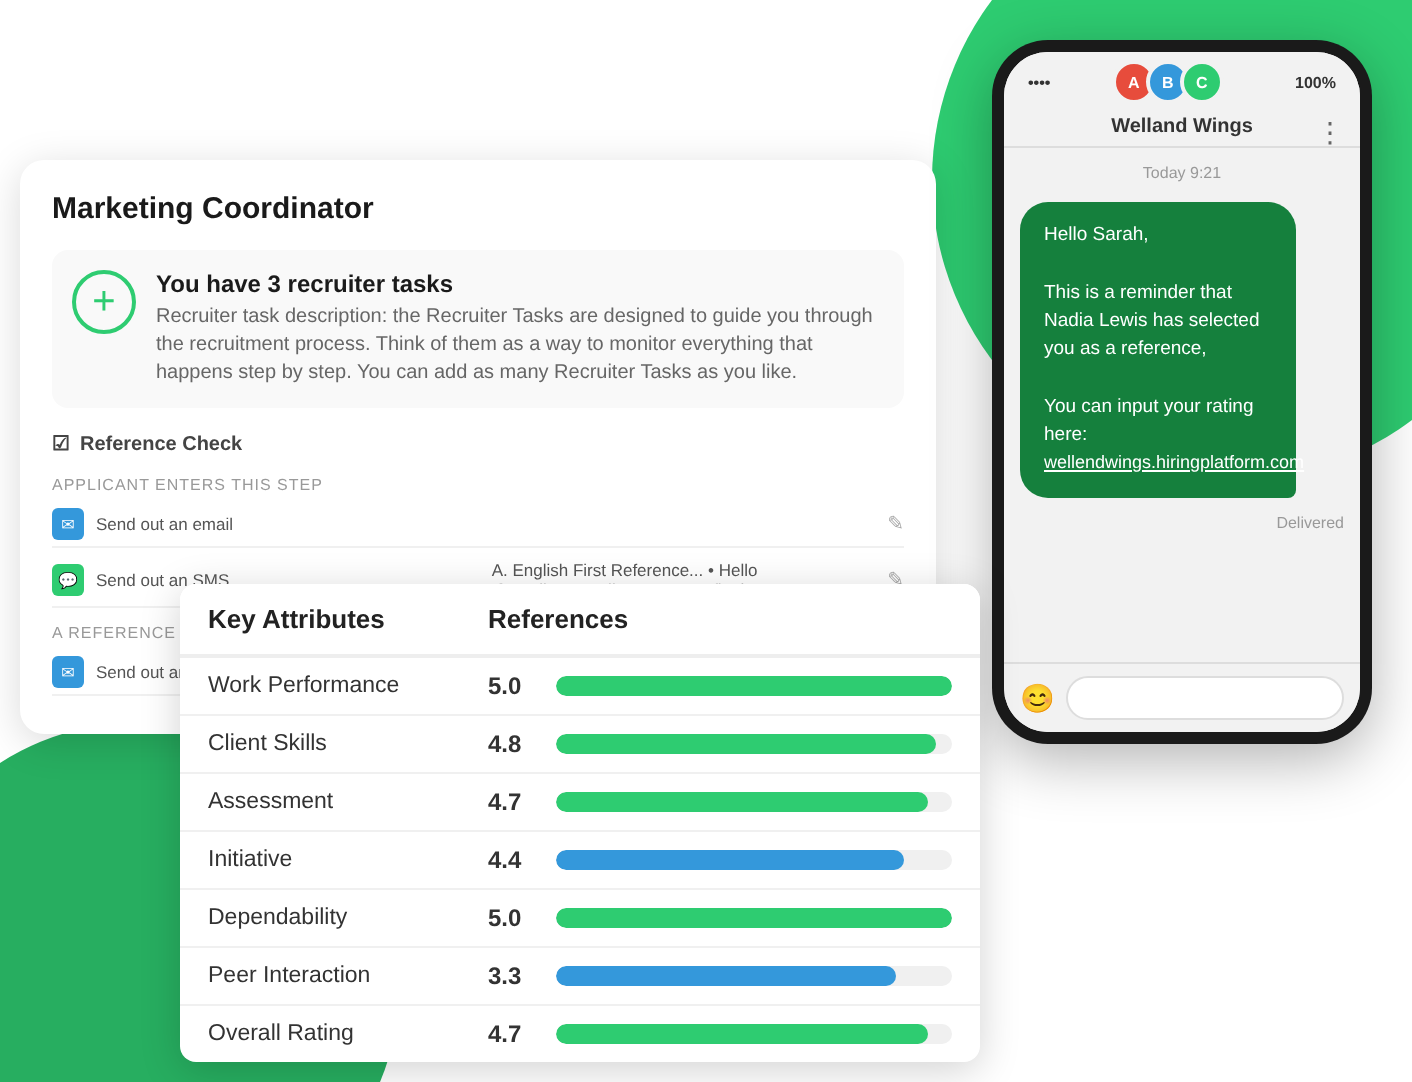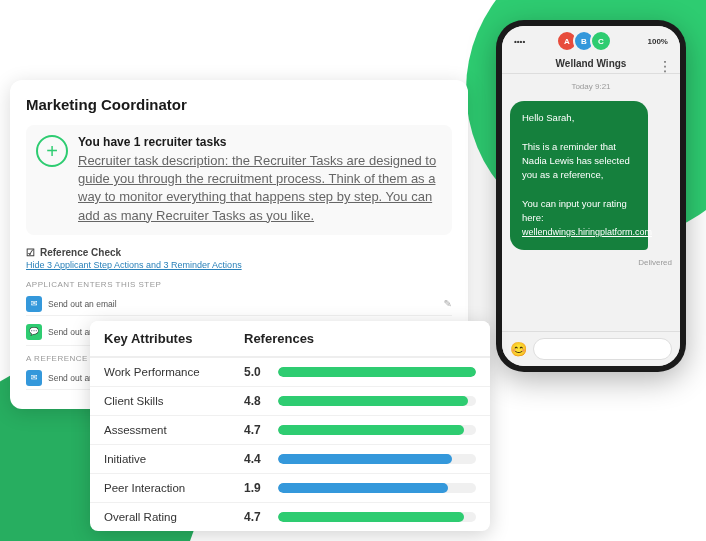--- a/index.html
+++ b/index.html
@@ -91,24 +91,23 @@
     }
 
     .recruiter-tasks-content h3 {
       font-size: 12px;
       font-weight: 700;
       color: #1a1a1a;
       margin-bottom: 3px;
     }
 
     .recruiter-tasks-content p {
-      font-size: 13px;
+      font-size: 10px;
       color: #666;
       line-height: 1.4;
-      text-decoration: underline;
     }
 
     .reference-check-section {
       margin-bottom: 10px;
     }
 
     .reference-check-title {
       font-size: 10px;
       font-weight: 600;
       color: #444;
@@ -390,31 +389,30 @@
 <div class="bg-circle-bottom-left"></div>
 
 <div class="main-container">
 
   <div class="ats-card">
     <div class="ats-card-title">Marketing Coordinator</div>
 
     <div class="recruiter-tasks-box">
       <div class="plus-icon-circle">+</div>
       <div class="recruiter-tasks-content">
-        <h3>You have 1 recruiter tasks</h3>
+        <h3>You have 3 recruiter tasks</h3>
         <p>Recruiter task description: the Recruiter Tasks are designed to guide you through the recruitment process. Think of them as a way to monitor everything that happens step by step. You can add as many Recruiter Tasks as you like.</p>
       </div>
     </div>
 
     <div class="reference-check-section">
       <div class="reference-check-title">
         <span>☑</span>
         <span>Reference Check</span>
       </div>
-      <div class="reference-check-link">Hide 3 Applicant Step Actions and 3 Reminder Actions</div>
     </div>
 
     <div class="section-label">APPLICANT ENTERS THIS STEP</div>
 
     <div class="email-row">
       <div class="email-icon">✉</div>
       <span class="email-text">Send out an email</span>
       <span class="edit-icon">✎</span>
     </div>
 
@@ -481,24 +479,35 @@
             <td>
               <div class="score-cell">
                 <span class="score-value">4.4</span>
                 <div class="bar-bg">
                   <div class="bar-fill bar-blue" style="width: 88%;"></div>
                 </div>
               </div>
             </td>
           </tr>
           <tr>
+            <td class="attr-name">Dependability</td>
+            <td>
+              <div class="score-cell">
+                <span class="score-value">5.0</span>
+                <div class="bar-bg">
+                  <div class="bar-fill bar-green" style="width: 100%;"></div>
+                </div>
+              </div>
+            </td>
+          </tr>
+          <tr>
             <td class="attr-name">Peer Interaction</td>
             <td>
               <div class="score-cell">
-                <span class="score-value">1.9</span>
+                <span class="score-value">3.3</span>
                 <div class="bar-bg">
                   <div class="bar-fill bar-blue" style="width: 86%;"></div>
                 </div>
               </div>
             </td>
           </tr>
           <tr>
             <td class="attr-name">Overall Rating</td>
             <td>
               <div class="score-cell">

